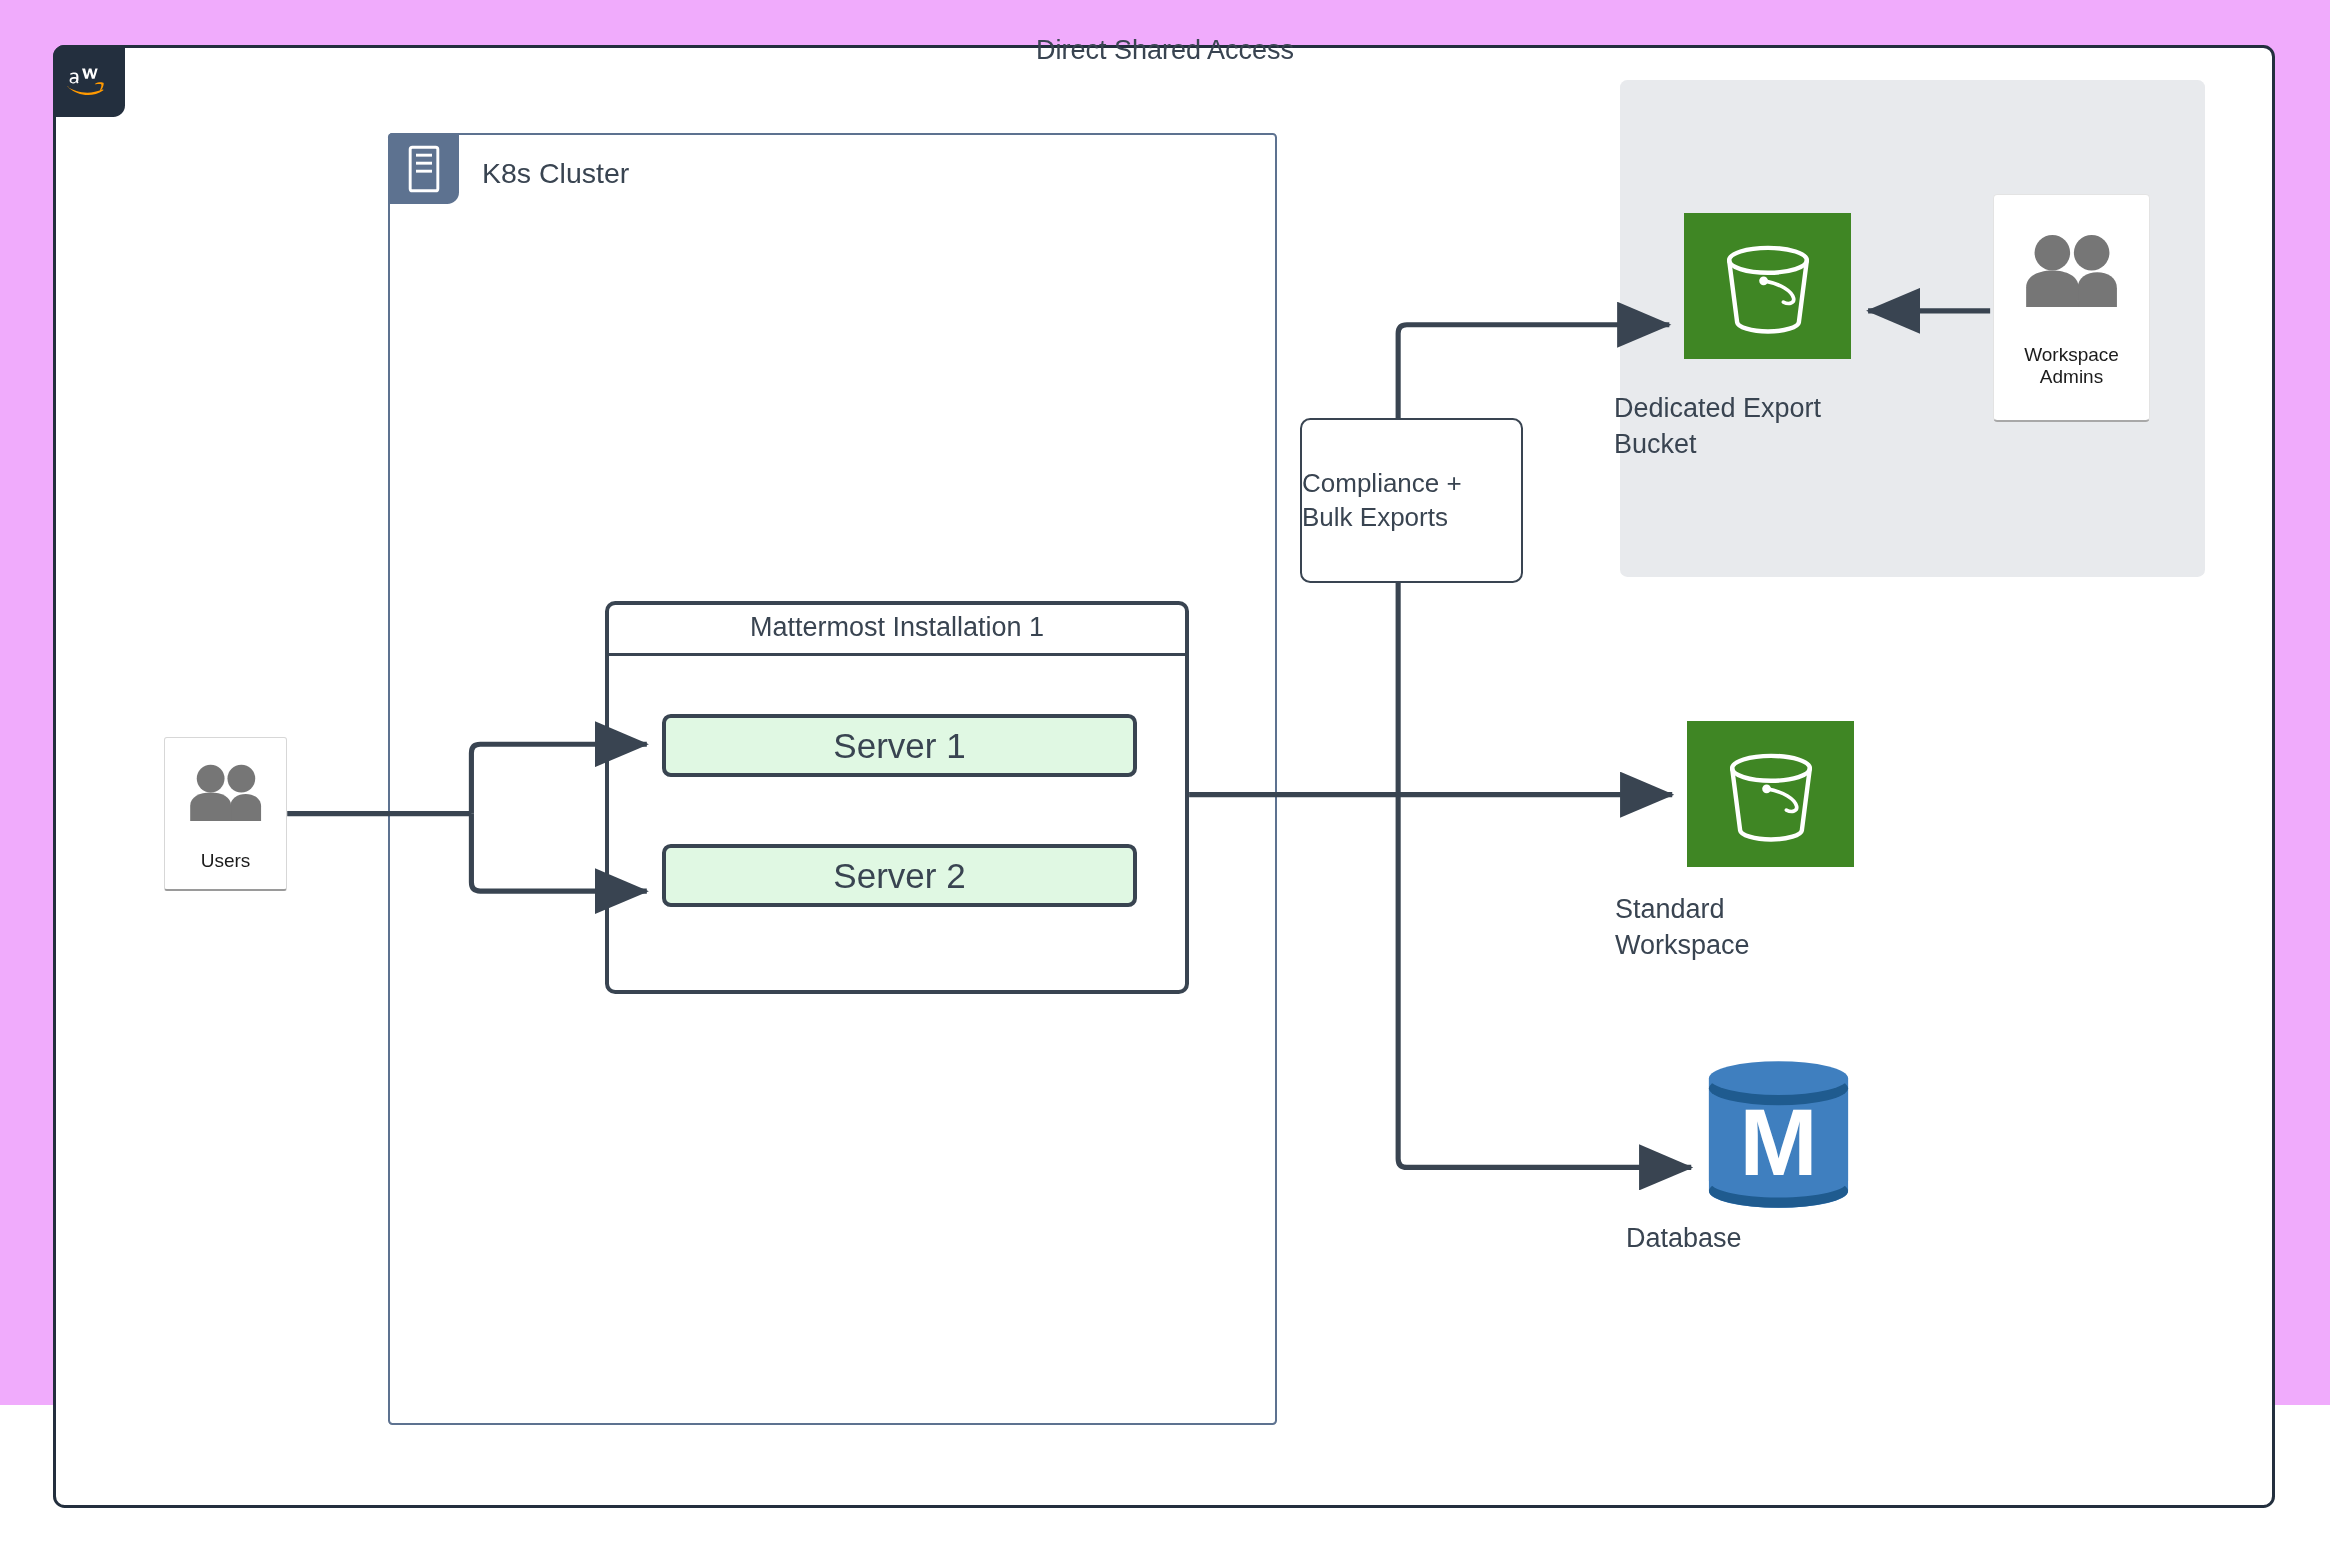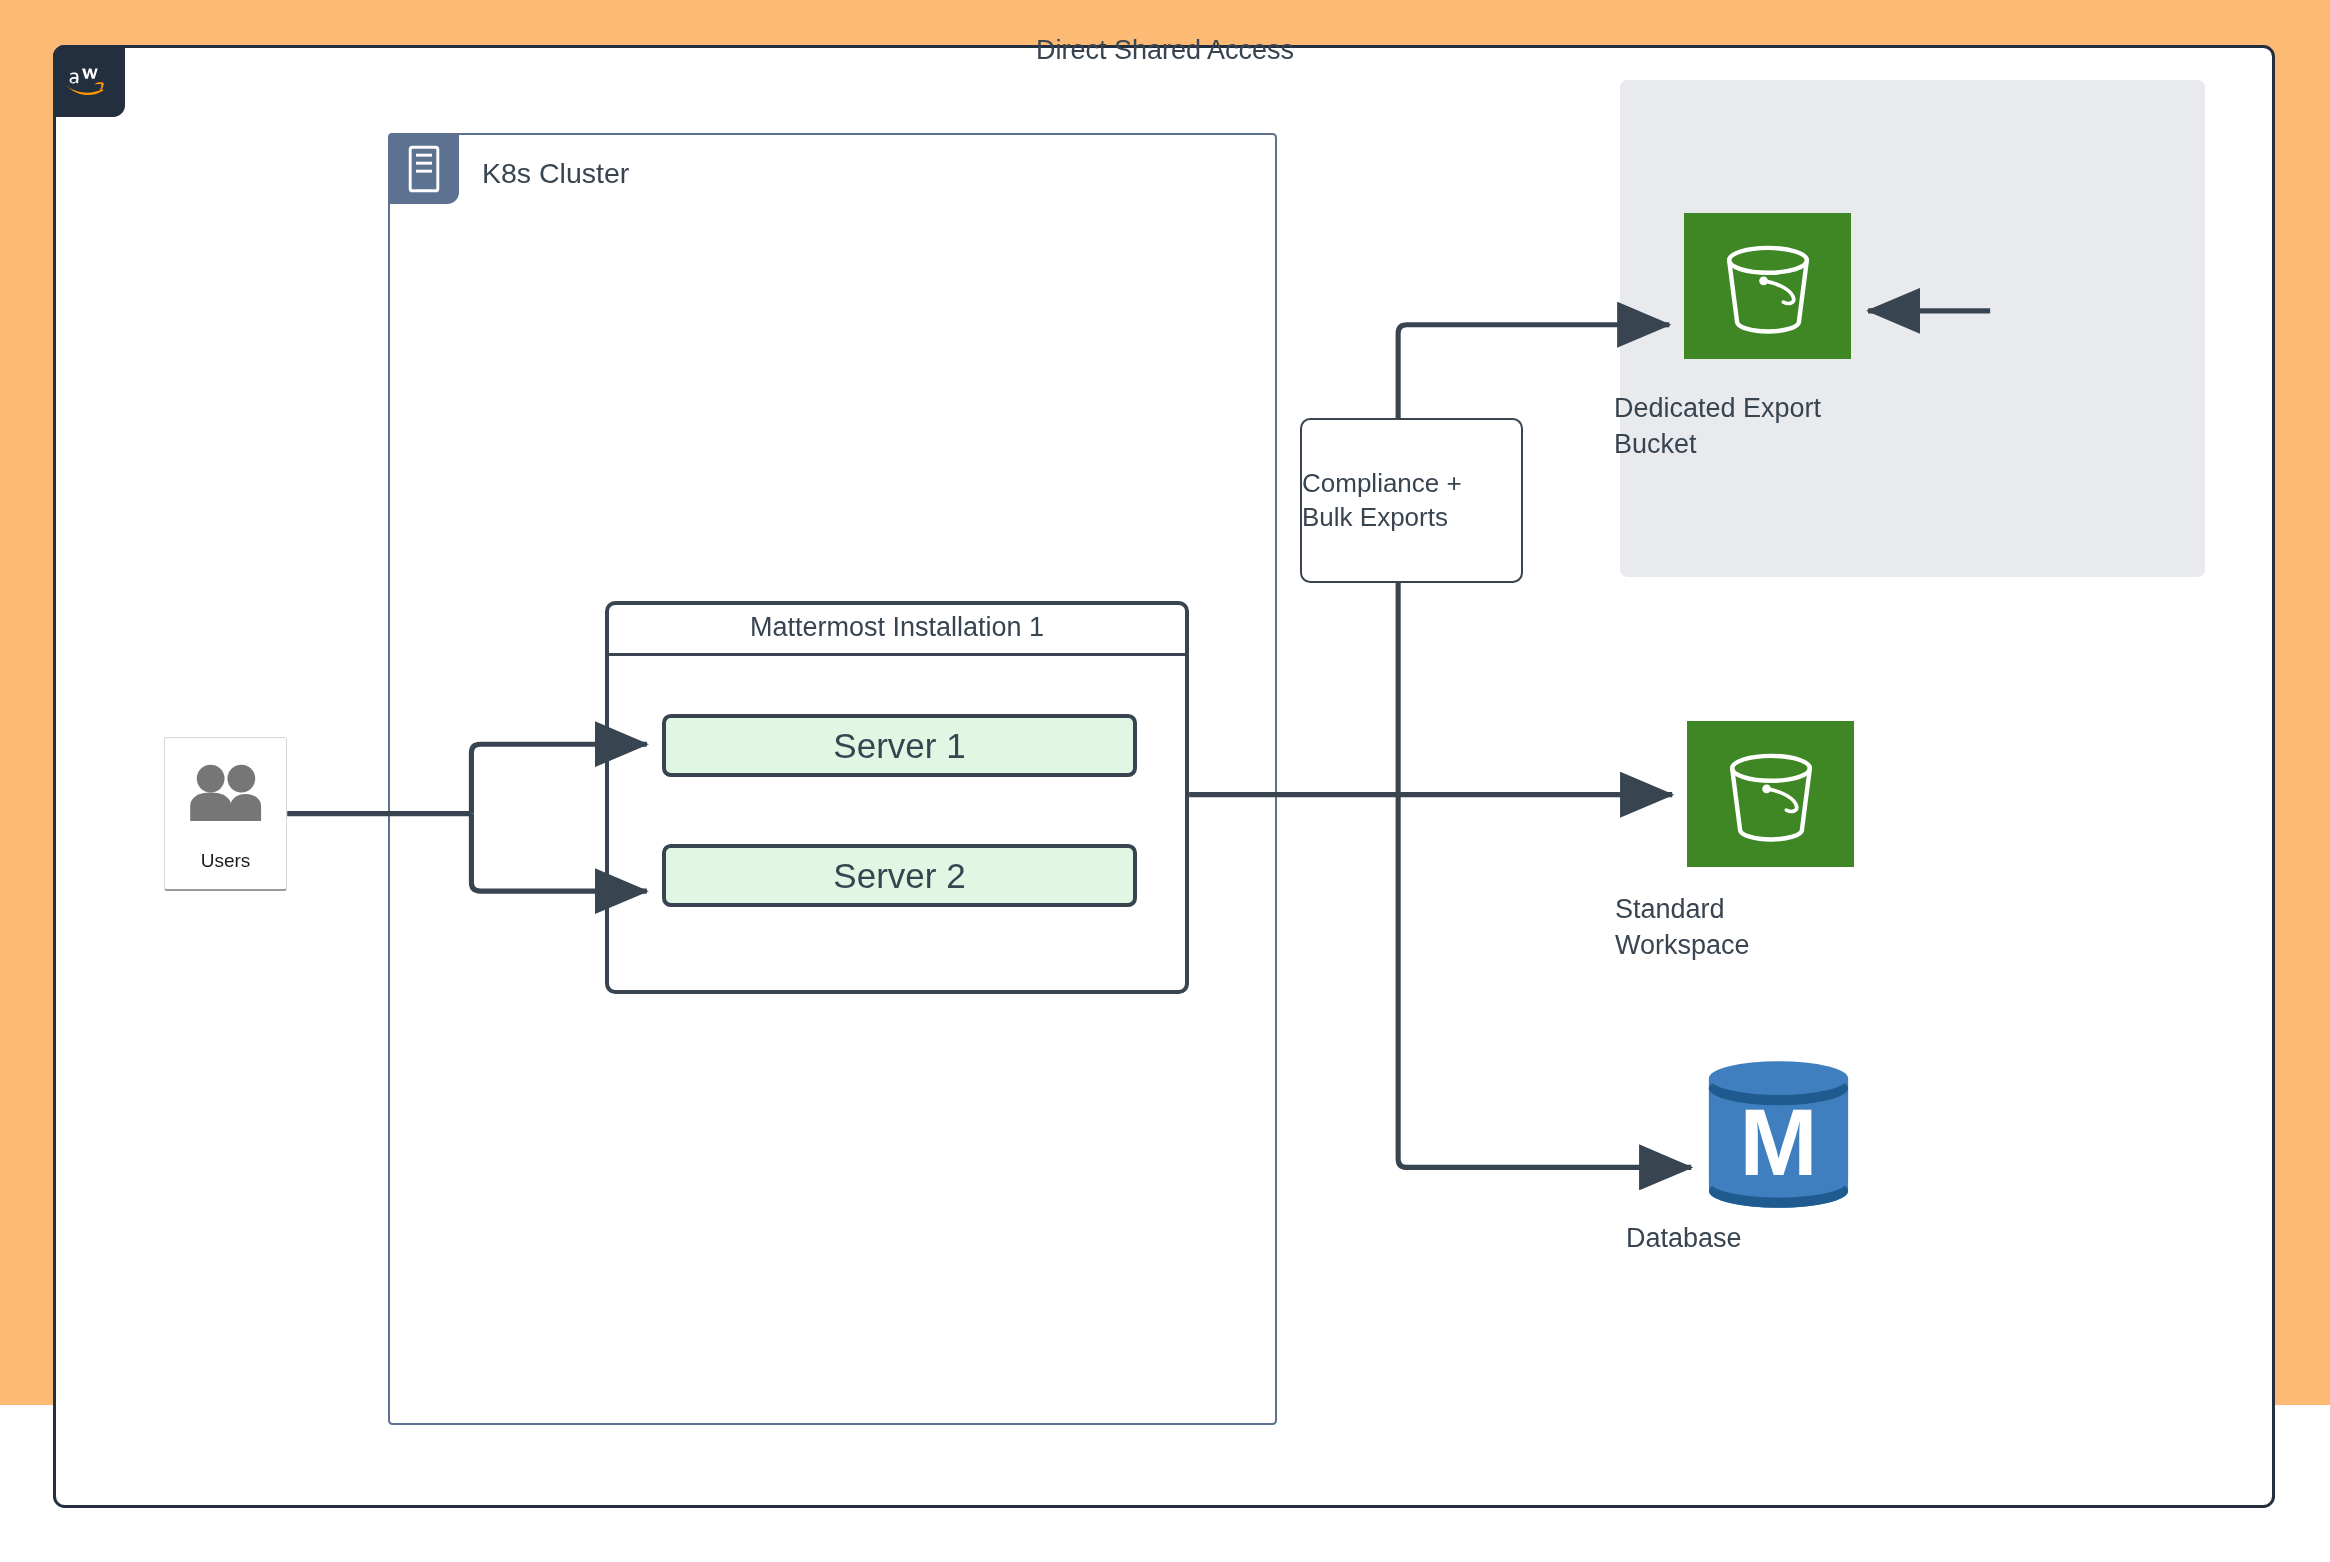--- a/index.html
+++ b/index.html
@@ -11,21 +11,21 @@
     width: 2330px;
     height: 1563px;
     font-family: "Liberation Sans", sans-serif;
     color: #2f3943;
     overflow: hidden;
   }
   #stage {
     position: relative;
     width: 2330px;
     height: 1405px;
-    background: #fdba74;
+    background: #f0abfc;
   }
 
   
   #wires {
     position: absolute;
     left: 0; top: 0;
     width: 2330px;
     height: 1563px;
     pointer-events: none;
   }
@@ -359,20 +359,29 @@
       <path d="M22 40 L33 125 C34 131 52 137 75 137 C98 137 116 131 117 125 L128 40" fill="none" stroke="#ffffff" stroke-width="6" stroke-linejoin="round"></path>
       <path d="M70 68 C92 72 108 82 110 92 C111 98 104 101 96 97" fill="none" stroke="#ffffff" stroke-width="5" stroke-linecap="round"></path>
       <circle cx="69" cy="68" r="6" fill="#ffffff"></circle>
     </svg>
   </div>
   <div class="node-caption caption-export">
     <div>Dedicated Export</div>
     <div>Bucket</div>
   </div>
 
+  <div class="wsa-card">
+    <svg class="wsa-icon" width="102" height="73" viewBox="0 0 108 78">
+      <circle cx="33" cy="20" r="19" fill="#767676"></circle>
+      <circle cx="75" cy="20" r="19" fill="#767676"></circle>
+      <path d="M60 78 L60 58 C60 47 70 41 81 41 C92 41 102 47 102 58 L102 78 Z" fill="#767676"></path>
+      <path d="M5 78 L5 57 C5 45 18 39 33 39 C48 39 61 45 61 57 L61 78 Z" fill="#767676"></path>
+    </svg>
+    <div class="wsa-label">Workspace Admins</div>
+  </div>
 
   <div class="s3-tile bucket-standard">
     <svg width="110" height="110" viewBox="0 0 150 150">
       <ellipse cx="75" cy="40" rx="53" ry="17" fill="none" stroke="#ffffff" stroke-width="6"></ellipse>
       <path d="M22 40 L33 125 C34 131 52 137 75 137 C98 137 116 131 117 125 L128 40" fill="none" stroke="#ffffff" stroke-width="6" stroke-linejoin="round"></path>
       <path d="M70 68 C92 72 108 82 110 92 C111 98 104 101 96 97" fill="none" stroke="#ffffff" stroke-width="5" stroke-linecap="round"></path>
       <circle cx="69" cy="68" r="6" fill="#ffffff"></circle>
     </svg>
   </div>
   <div class="node-caption caption-standard">

